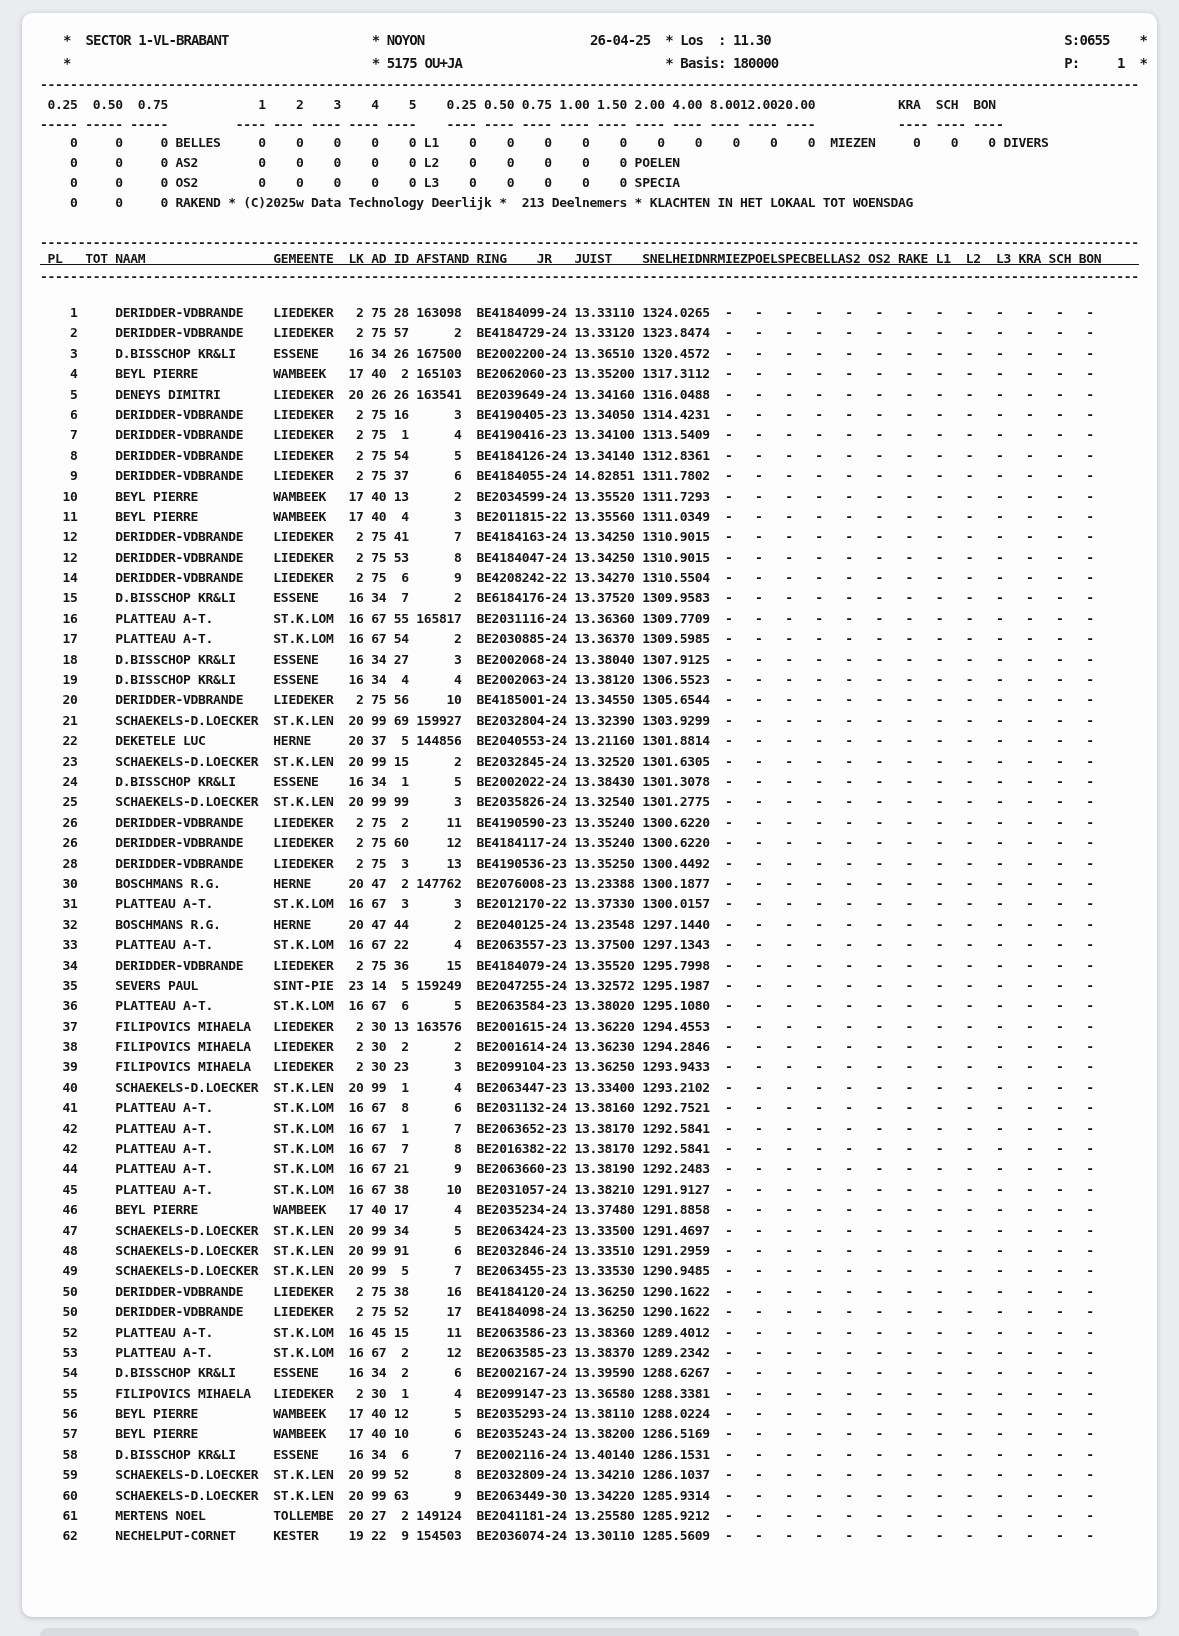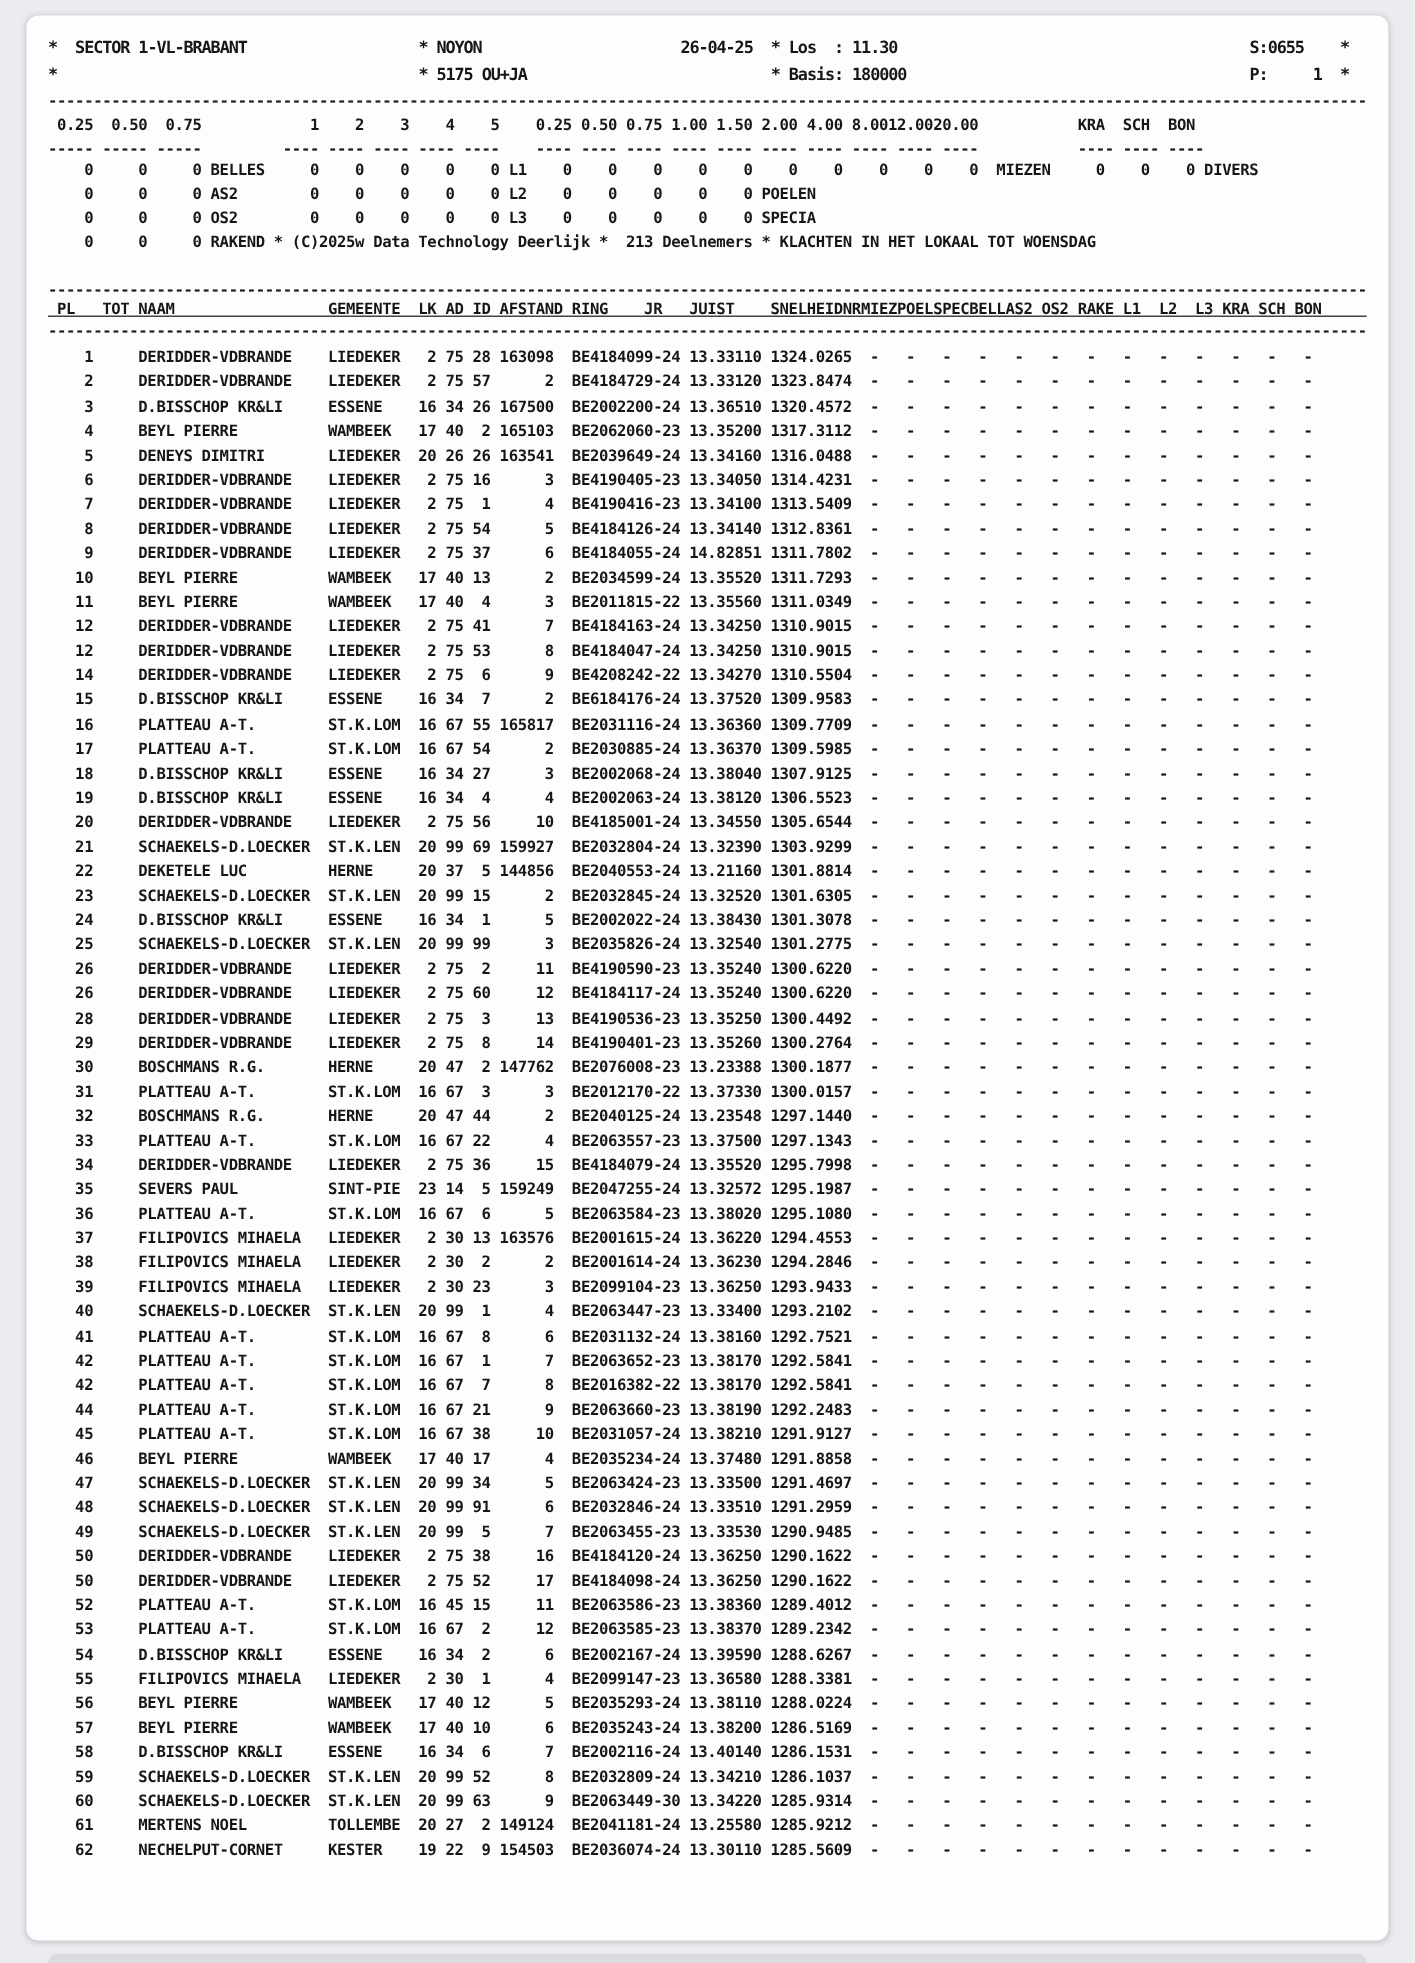--- a/index.html
+++ b/index.html
@@ -14,28 +14,28 @@
     background:#fdfdfd;border-radius:10px;
     box-shadow:0 1px 5px rgba(60,64,72,.28);
   }
   .doc{
     padding:16px 0 0 18px;
     font-family:"DejaVu Sans Mono",monospace;
     font-weight:700;font-size:13px;letter-spacing:-0.3px;
     color:#161616;
   }
   .ln{white-space:pre;height:20px;line-height:20px;}
-  .ln.hdr{height:23px;line-height:23px;font-size:14px;letter-spacing:-0.9px;}
+  .ln.hdr{height:23px;line-height:23px;font-size:14px;letter-spacing:-0.9px;margin-left:23px;}
   .ln.sep1{height:20px;}
   .ln.sepline{color:#1c1c1c;}
   .ln.dashline{height:18px;}
   .ln.sep2{height:16px;margin-top:20px;}
   .ln.colhdr{height:18px;text-decoration:underline;}
   .ln.sep3{height:16px;}
-  .rows{margin-top:6px;}
+  .rows{margin-top:20px;}
   .rows .ln{height:20.4px;line-height:20.4px;}
   .next-page{
     position:absolute;left:40px;right:40px;top:1628px;height:8px;
     background:#d9dbe0;border-radius:8px 8px 0 0;
   }
 </style>
 </head>
 <body>
 
 <div class="stage">
@@ -75,21 +75,20 @@
           <div class="ln row">   19     D.BISSCHOP KR&amp;LI     ESSENE    16 34  4      4  BE2002063-24 13.38120 1306.5523  -   -   -   -   -   -   -   -   -   -   -   -   -      </div>
           <div class="ln row">   20     DERIDDER-VDBRANDE    LIEDEKER   2 75 56     10  BE4185001-24 13.34550 1305.6544  -   -   -   -   -   -   -   -   -   -   -   -   -      </div>
           <div class="ln row">   21     SCHAEKELS-D.LOECKER  ST.K.LEN  20 99 69 159927  BE2032804-24 13.32390 1303.9299  -   -   -   -   -   -   -   -   -   -   -   -   -      </div>
           <div class="ln row">   22     DEKETELE LUC         HERNE     20 37  5 144856  BE2040553-24 13.21160 1301.8814  -   -   -   -   -   -   -   -   -   -   -   -   -      </div>
           <div class="ln row">   23     SCHAEKELS-D.LOECKER  ST.K.LEN  20 99 15      2  BE2032845-24 13.32520 1301.6305  -   -   -   -   -   -   -   -   -   -   -   -   -      </div>
           <div class="ln row">   24     D.BISSCHOP KR&amp;LI     ESSENE    16 34  1      5  BE2002022-24 13.38430 1301.3078  -   -   -   -   -   -   -   -   -   -   -   -   -      </div>
           <div class="ln row">   25     SCHAEKELS-D.LOECKER  ST.K.LEN  20 99 99      3  BE2035826-24 13.32540 1301.2775  -   -   -   -   -   -   -   -   -   -   -   -   -      </div>
           <div class="ln row">   26     DERIDDER-VDBRANDE    LIEDEKER   2 75  2     11  BE4190590-23 13.35240 1300.6220  -   -   -   -   -   -   -   -   -   -   -   -   -      </div>
           <div class="ln row">   26     DERIDDER-VDBRANDE    LIEDEKER   2 75 60     12  BE4184117-24 13.35240 1300.6220  -   -   -   -   -   -   -   -   -   -   -   -   -      </div>
           <div class="ln row">   28     DERIDDER-VDBRANDE    LIEDEKER   2 75  3     13  BE4190536-23 13.35250 1300.4492  -   -   -   -   -   -   -   -   -   -   -   -   -      </div>
-          <div class="ln row">   29     DERIDDER-VDBRANDE    LIEDEKER   2 75  8     14  BE4190401-23 13.35260 1300.2764  -   -   -   -   -   -   -   -   -   -   -   -   -      </div>
           <div class="ln row">   30     BOSCHMANS R.G.       HERNE     20 47  2 147762  BE2076008-23 13.23388 1300.1877  -   -   -   -   -   -   -   -   -   -   -   -   -      </div>
           <div class="ln row">   31     PLATTEAU A-T.        ST.K.LOM  16 67  3      3  BE2012170-22 13.37330 1300.0157  -   -   -   -   -   -   -   -   -   -   -   -   -      </div>
           <div class="ln row">   32     BOSCHMANS R.G.       HERNE     20 47 44      2  BE2040125-24 13.23548 1297.1440  -   -   -   -   -   -   -   -   -   -   -   -   -      </div>
           <div class="ln row">   33     PLATTEAU A-T.        ST.K.LOM  16 67 22      4  BE2063557-23 13.37500 1297.1343  -   -   -   -   -   -   -   -   -   -   -   -   -      </div>
           <div class="ln row">   34     DERIDDER-VDBRANDE    LIEDEKER   2 75 36     15  BE4184079-24 13.35520 1295.7998  -   -   -   -   -   -   -   -   -   -   -   -   -      </div>
           <div class="ln row">   35     SEVERS PAUL          SINT-PIE  23 14  5 159249  BE2047255-24 13.32572 1295.1987  -   -   -   -   -   -   -   -   -   -   -   -   -      </div>
           <div class="ln row">   36     PLATTEAU A-T.        ST.K.LOM  16 67  6      5  BE2063584-23 13.38020 1295.1080  -   -   -   -   -   -   -   -   -   -   -   -   -      </div>
           <div class="ln row">   37     FILIPOVICS MIHAELA   LIEDEKER   2 30 13 163576  BE2001615-24 13.36220 1294.4553  -   -   -   -   -   -   -   -   -   -   -   -   -      </div>
           <div class="ln row">   38     FILIPOVICS MIHAELA   LIEDEKER   2 30  2      2  BE2001614-24 13.36230 1294.2846  -   -   -   -   -   -   -   -   -   -   -   -   -      </div>
           <div class="ln row">   39     FILIPOVICS MIHAELA   LIEDEKER   2 30 23      3  BE2099104-23 13.36250 1293.9433  -   -   -   -   -   -   -   -   -   -   -   -   -      </div>

